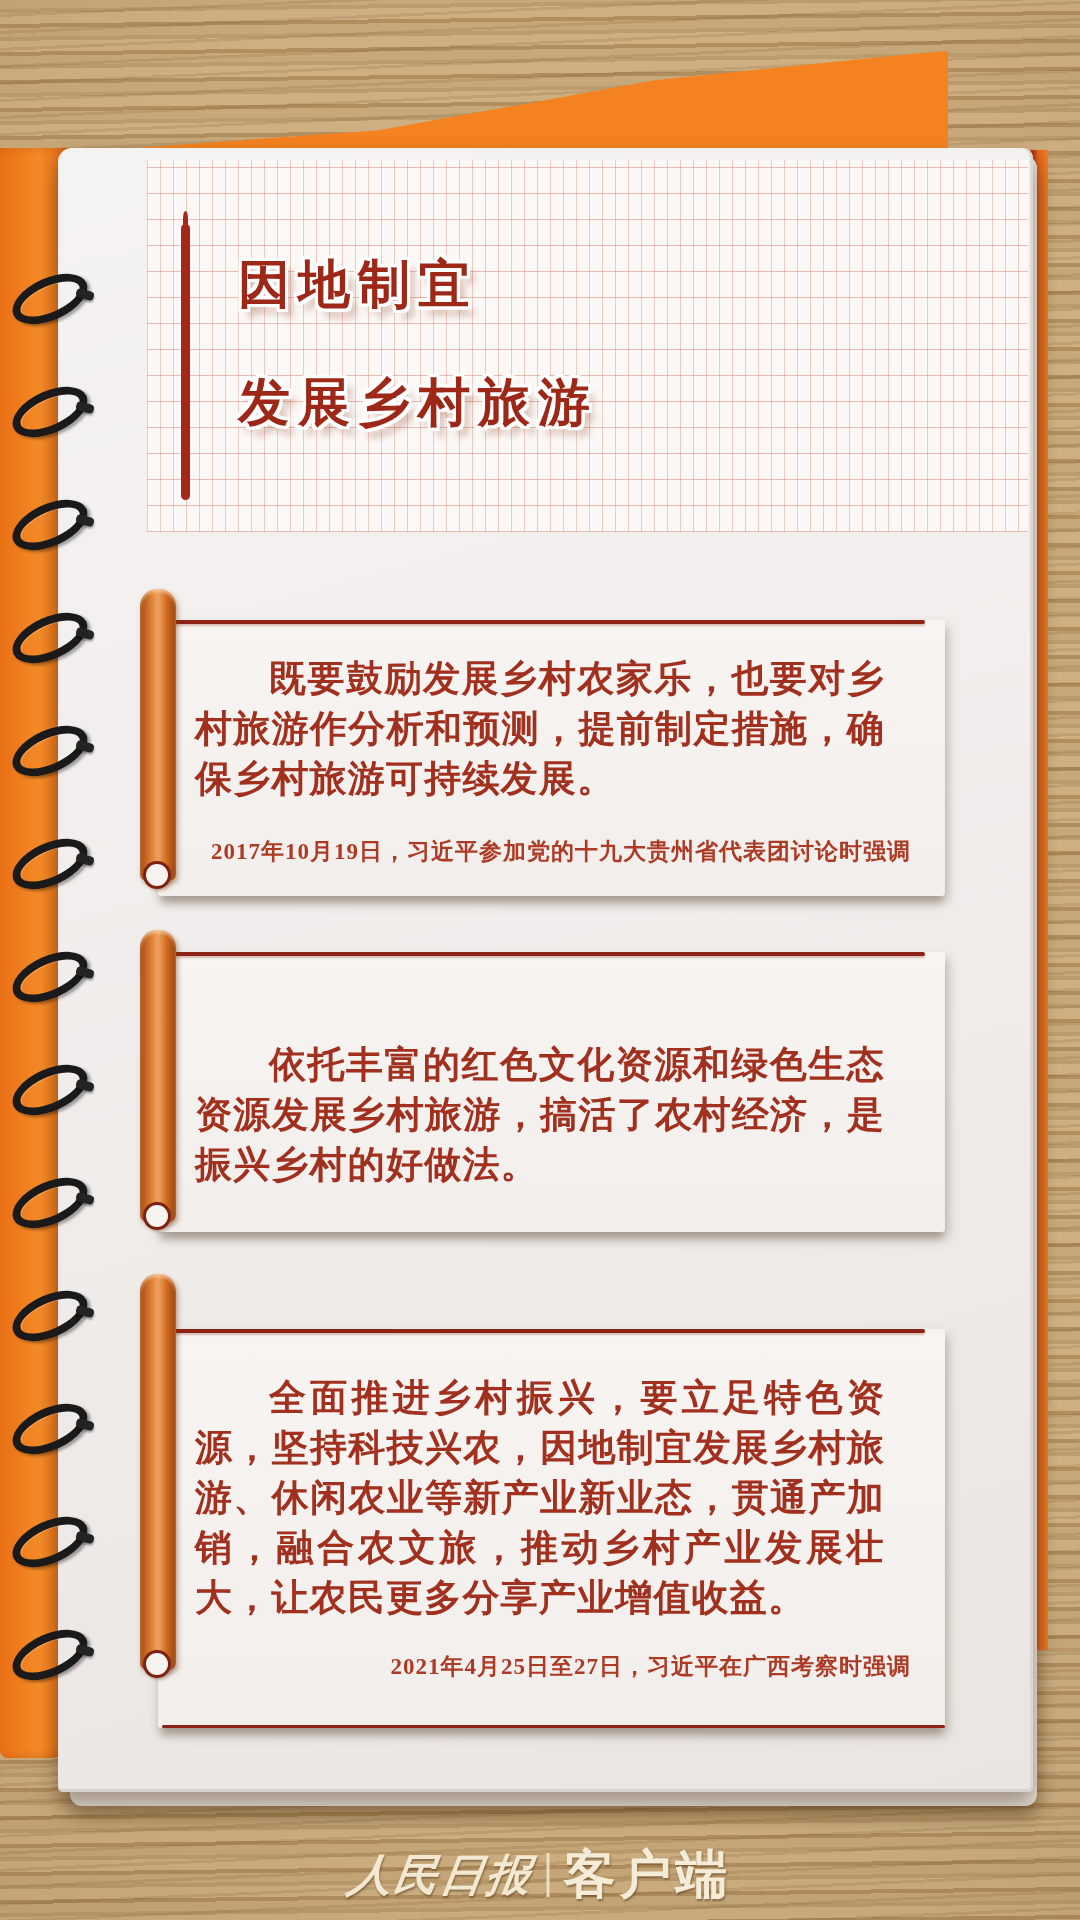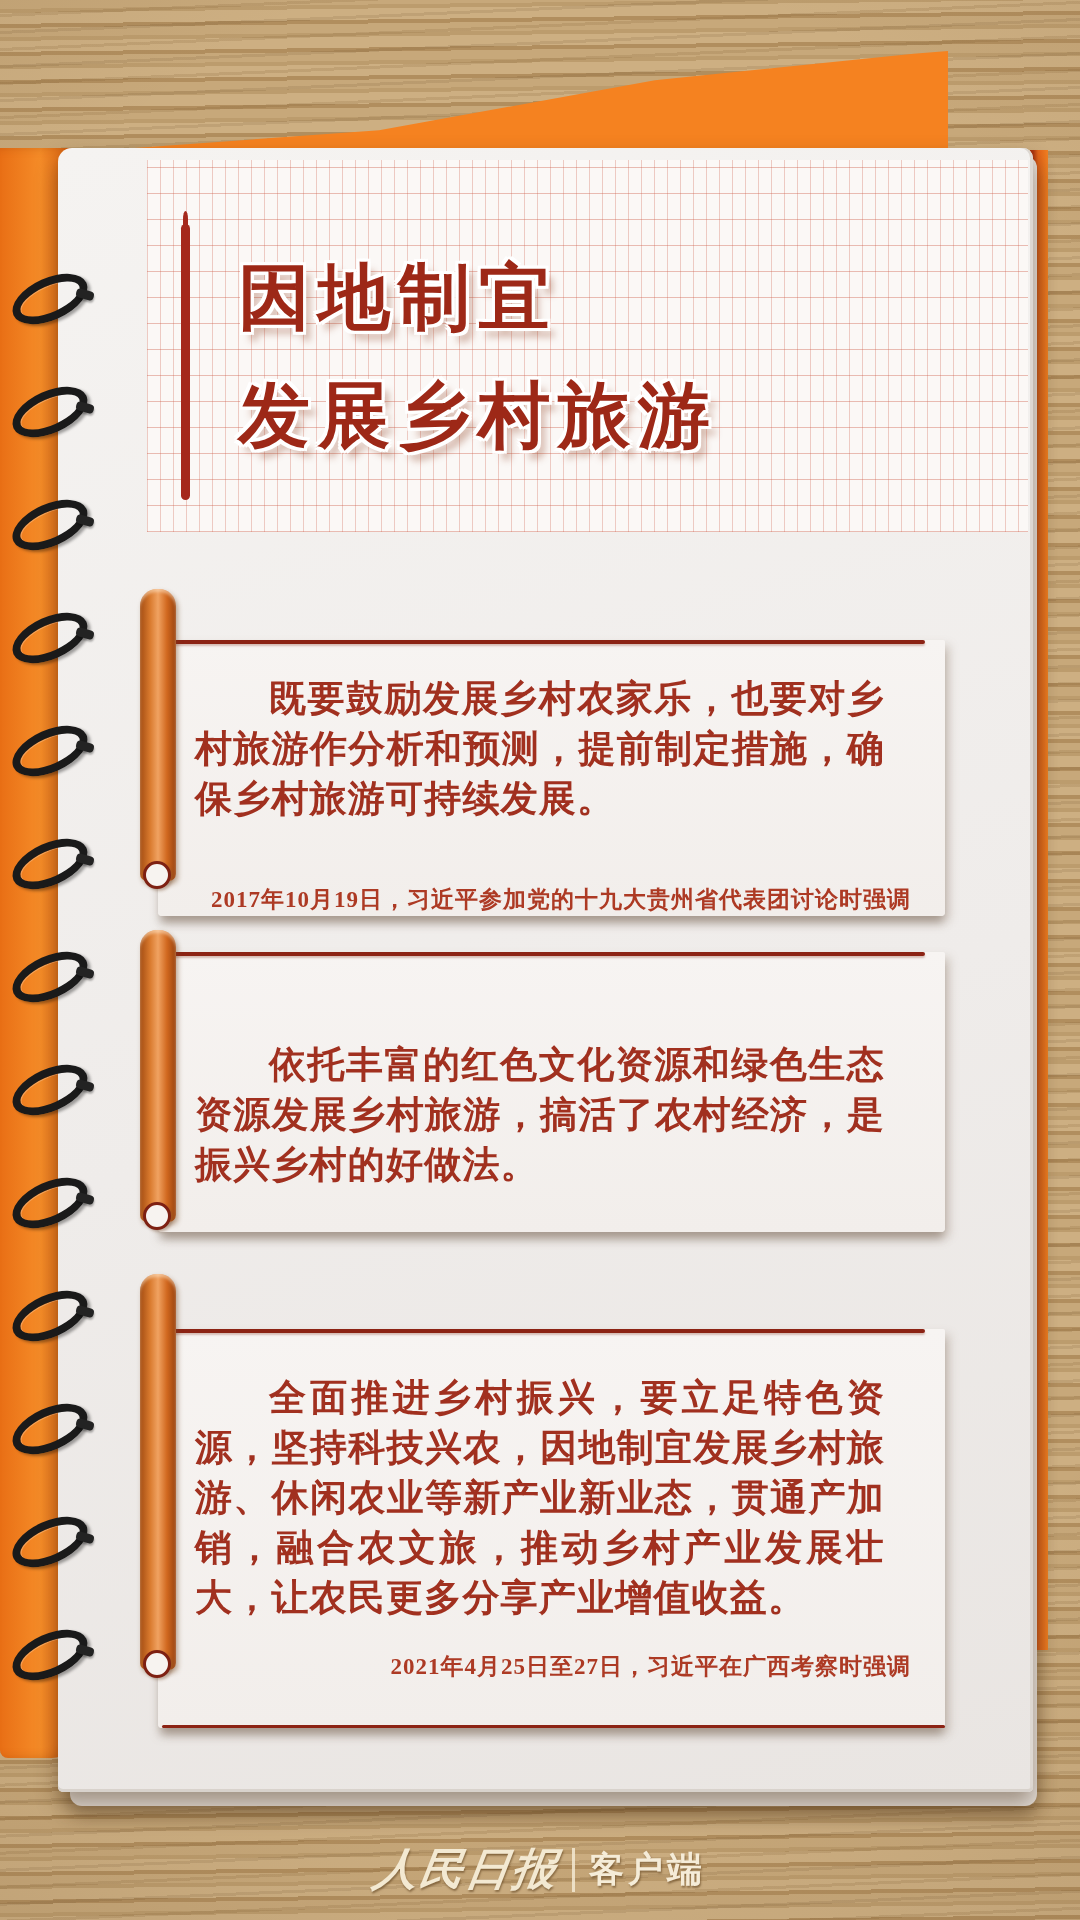--- a/index.html
+++ b/index.html
@@ -73,21 +73,21 @@
   .brush-line{
     position:absolute;left:181px;top:224px;width:9px;height:276px;
     background:#a5281c;border-radius:6px;z-index:5;
   }
   .brush-line::before{
     content:"";position:absolute;left:2px;top:-13px;width:5px;height:16px;
     background:#a5281c;border-radius:50% 50% 0 0;
   }
   .title-line{
     position:absolute;left:238px;z-index:5;
-    font-size:72px;font-weight:bold;letter-spacing:8px;color:#9d2817;
+    font-size:52px;font-weight:bold;letter-spacing:8px;color:#9d2817;
     text-shadow:
       -3px -3px 0 #fff, 3px -3px 0 #fff, -3px 3px 0 #fff, 3px 3px 0 #fff,
       0 -3px 0 #fff, 0 3px 0 #fff, -3px 0 0 #fff, 3px 0 0 #fff,
       7px 9px 7px rgba(140,60,30,.35);
   }
   .title-1{top:250px;}
   .title-2{top:368px;}
   
   .rod{
     position:absolute;left:140px;width:36px;z-index:5;
@@ -116,40 +116,40 @@
     color:#a1301f;text-indent:74px;text-align:justify;
   }
   .card .attr{
     position:absolute;right:34px;margin:0;
     font-size:23px;font-weight:bold;letter-spacing:1px;color:#ad3a24;white-space:nowrap;
   }
   .card .bottomline{
     position:absolute;left:4px;right:0;bottom:0;height:3px;
     background:#8c2314;border-radius:2px;
   }
-  .q1{top:640px;height:276px;text-decoration:underline;} .rod1{top:589px;height:292px;}
-  .q1 .quote{top:34px;} .q1 .attr{top:216px;margin-top:28px;}
+  .q1{top:620px;height:276px;text-decoration:underline;} .rod1{top:589px;height:292px;}
+  .q1 .quote{top:34px;} .q1 .attr{top:216px;}
   .q2{top:952px;height:280px;} .rod2{top:930px;height:292px;}
   .q2 .quote{top:40px;margin-top:48px;} .q2 .attr{top:220px;}
   .q3{top:1296px;height:399px;margin-top:33px;} .rod3{top:1274px;height:396px;}
   .q3 .quote{top:44px;} .q3 .attr{top:322px;}
   
   .brand{
     position:absolute;left:50%;top:1840px;transform:translateX(-50%);
     display:flex;align-items:center;gap:14px;z-index:2;
   }
   .brand-script{
     font-family:"DejaVu Serif","Liberation Serif",serif;font-style:italic;font-weight:bold;
     font-size:44px;color:#f3e9d2;transform:skewX(-8deg);letter-spacing:2px;
     text-shadow:1px 2px 2px rgba(90,60,25,.55);
   }
   .brand-bar{width:3px;height:44px;background:#f3e9d2;opacity:.85;}
   .brand-suffix{
     font-family:"Liberation Sans","DejaVu Sans",sans-serif;font-weight:bold;
-    font-size:35px;color:#f5ecd8;letter-spacing:4px;
+    font-size:52px;color:#f5ecd8;letter-spacing:4px;
     text-shadow:1px 2px 2px rgba(90,60,25,.55);
   }
 </style>
 </head>
 <body>
 
 <div id="stage">
 
   <div class="wood"></div>
 

